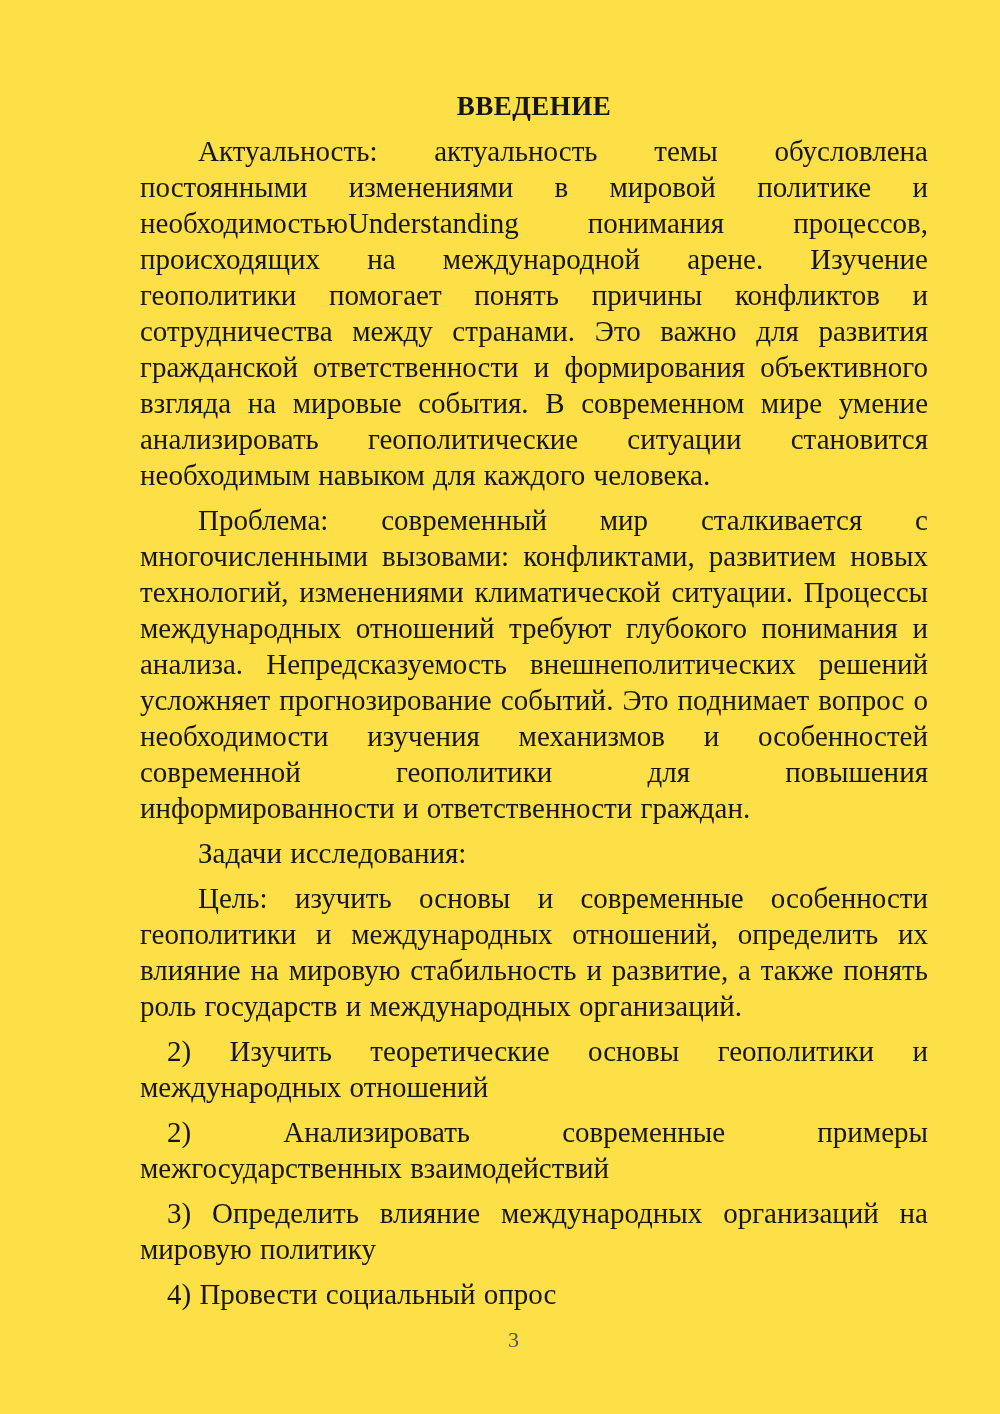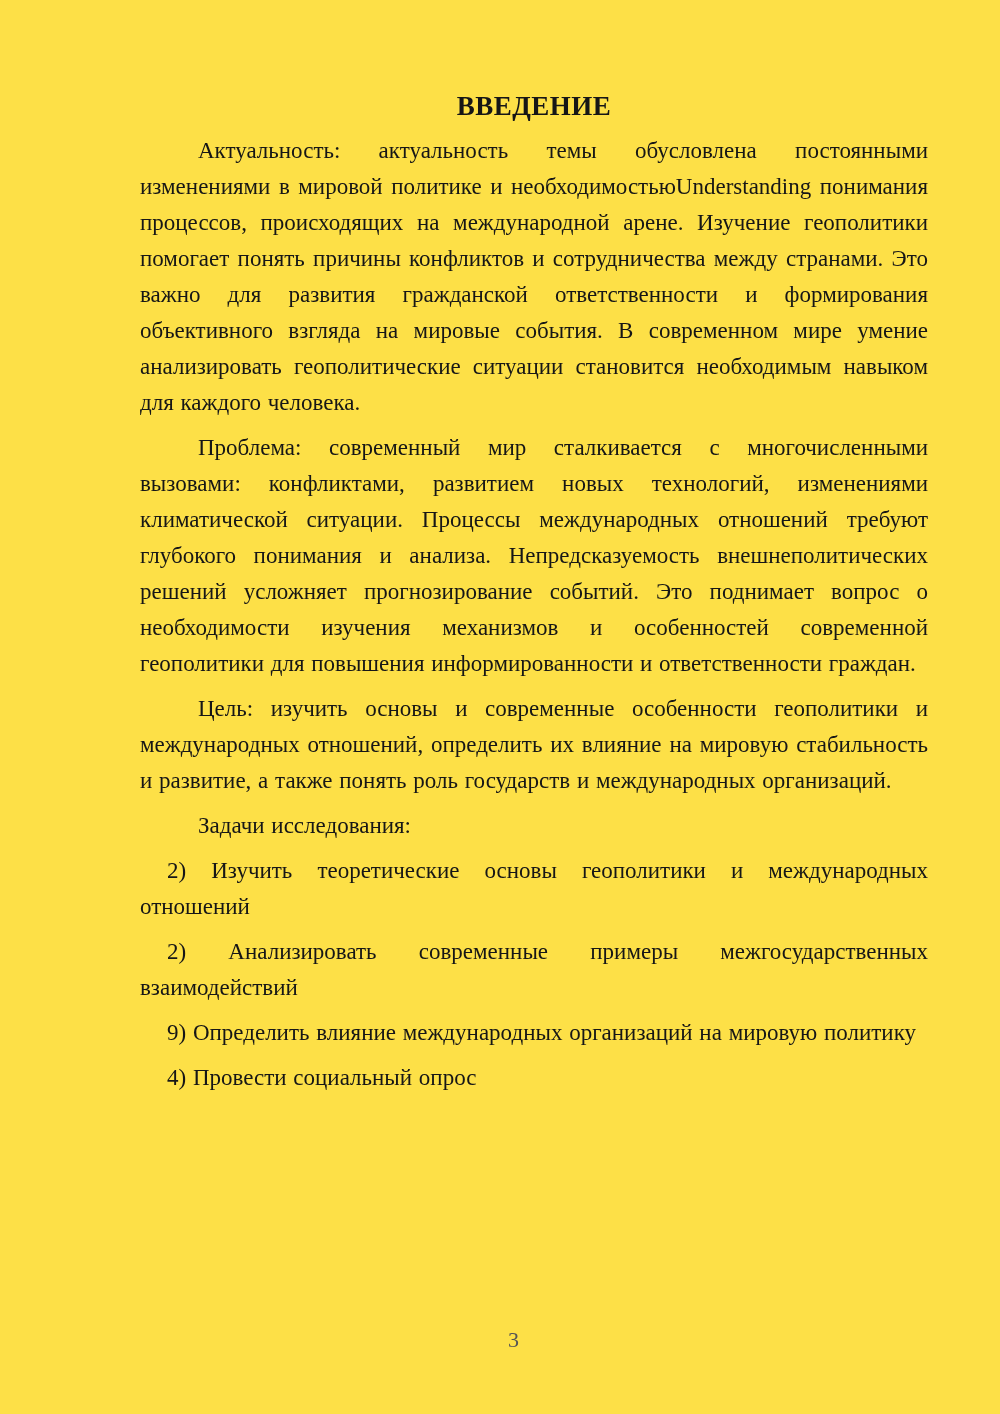--- a/index.html
+++ b/index.html
@@ -25,21 +25,21 @@
   }
   .doc-title {
     font-size: 27px;
     font-weight: 700;
     line-height: 36px;
     text-align: center;
     letter-spacing: 0.5px;
     margin: 0 0 9px 0;
   }
   .para {
-    font-size: 23px;
+    font-size: 29px;
     line-height: 36px;
     text-align: justify;
     text-indent: 58px;
     word-spacing: 1px;
     margin: 0 0 9px 0;
     hyphens: none;
   }
   .task {
     text-indent: 27px;
   }
@@ -59,29 +59,29 @@
 
 <div class="page">
   <div class="content">
 
     <h1 class="doc-title">ВВЕДЕНИЕ</h1>
 
     <p class="para">Актуальность: актуальность темы обусловлена постоянными изменениями в мировой политике и необходимостьюUnderstanding понимания процессов, происходящих на международной арене. Изучение геополитики помогает понять причины конфликтов и сотрудничества между странами. Это важно для развития гражданской ответственности и формирования объективного взгляда на мировые события. В современном мире умение анализировать геополитические ситуации становится необходимым навыком для каждого человека.</p>
 
     <p class="para">Проблема: современный мир сталкивается с многочисленными вызовами: конфликтами, развитием новых технологий, изменениями климатической ситуации. Процессы международных отношений требуют глубокого понимания и анализа. Непредсказуемость внешнеполитических решений усложняет прогнозирование событий. Это поднимает вопрос о необходимости изучения механизмов и особенностей современной геополитики для повышения информированности и ответственности граждан.</p>
 
+    <p class="para">Задачи исследования:</p>
+
     <p class="para">Цель: изучить основы и современные особенности геополитики и международных отношений, определить их влияние на мировую стабильность и развитие, а также понять роль государств и международных организаций.</p>
-
-    <p class="para">Задачи исследования:</p>
 
     <p class="para task">2) Изучить теоретические основы геополитики и международных отношений</p>
 
     <p class="para task">2) Анализировать современные примеры межгосударственных взаимодействий</p>
 
-    <p class="para task">9) Определить влияние международных организаций на мировую политику</p>
+    <p class="para task">3) Определить влияние международных организаций на мировую политику</p>
 
     <p class="para task">4) Провести социальный опрос</p>
 
 
   </div>
 
   <div class="pageno">3</div>
 </div>
 
 </body></html>

